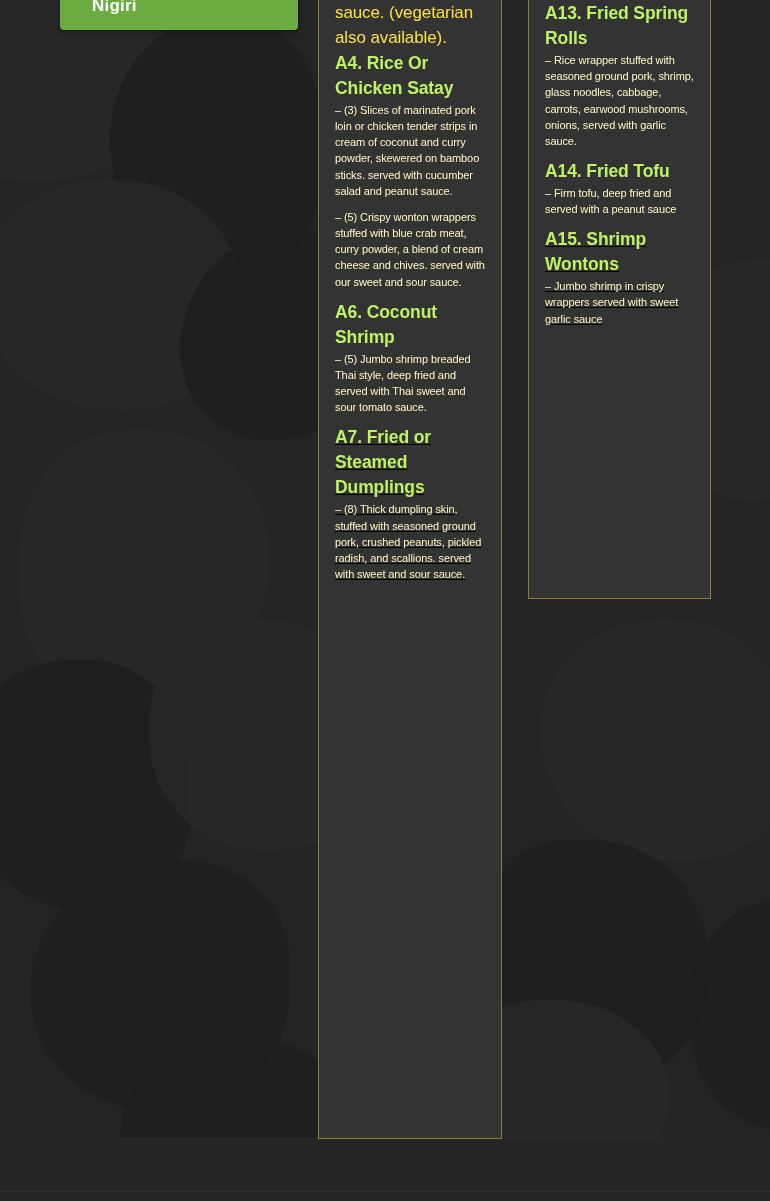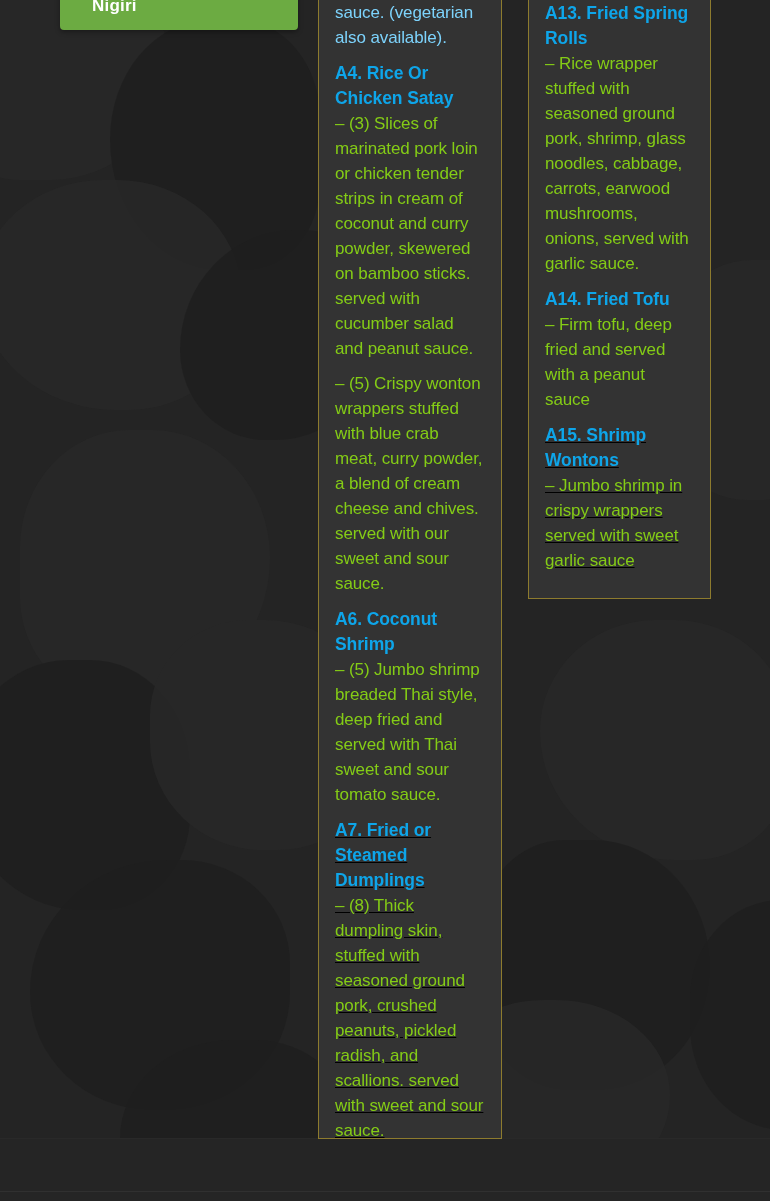--- a/index.html
+++ b/index.html
@@ -96,46 +96,45 @@
     top: -120px;
     width: 183px;
     height: 719px;
     padding-top: 120px;
   }
 
   .menu-item { margin-bottom: 10px; }
   .menu-item:last-child { margin-bottom: 0; text-decoration: underline; }
 
   .item-name {
-    color: #0ea5e9;
+    color: #bef264;
     font-size: 17.5px;
     font-weight: 700;
     line-height: 1.43;
     letter-spacing: -0.1px;
     display: block;
     margin-bottom: 1px;
   }
 
   .item-desc {
-    color: #84cc16;
+    color: #fef9c3;
+    font-size: 11px;
+    font-weight: 400;
+    line-height: 1.47;
+    letter-spacing: -0.1px;
+    display: block;
+  }
+
+  .lead-text {
+    color: #fde047;
     font-size: 17px;
     font-weight: 400;
     line-height: 1.47;
     letter-spacing: -0.1px;
     display: block;
-  }
-
-  .lead-text {
-    color: #7dd3fc;
-    font-size: 17px;
-    font-weight: 400;
-    line-height: 1.47;
-    letter-spacing: -0.1px;
-    display: block;
-    margin-bottom: 10px;
   }
 </style>
 </head>
 <body>
 
 <div id="page-bg">
   <div class="blob" style="left:-60px;  top:-40px;  width:230px; height:220px; border-radius:45% 55% 60% 40%;"></div>
   <div class="blob d" style="left:110px; top:20px;   width:210px; height:250px; border-radius:55% 45% 40% 60%;"></div>
   <div class="blob" style="left:-20px;  top:180px;  width:260px; height:230px; border-radius:50% 50% 45% 55%;"></div>
   <div class="blob d" style="left:180px; top:230px;  width:200px; height:210px; border-radius:60% 40% 55% 45%;"></div>

